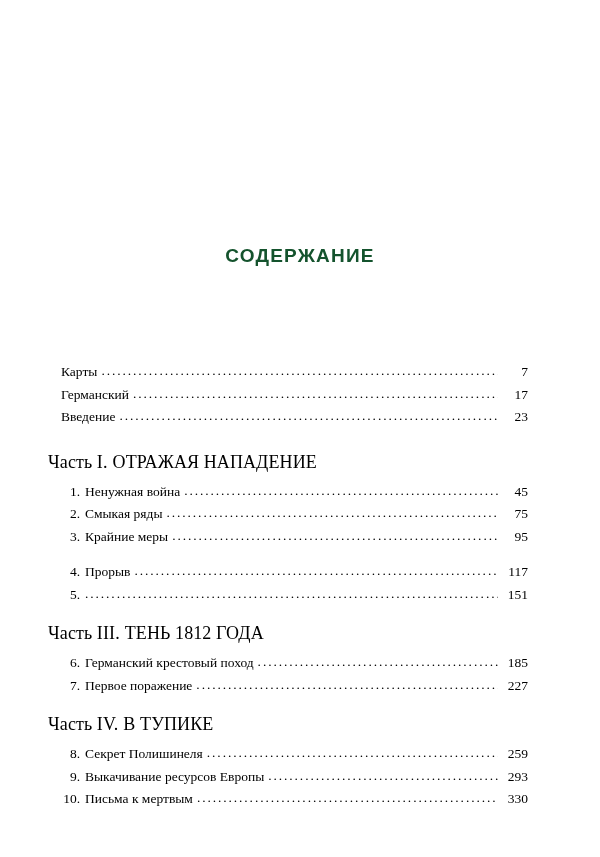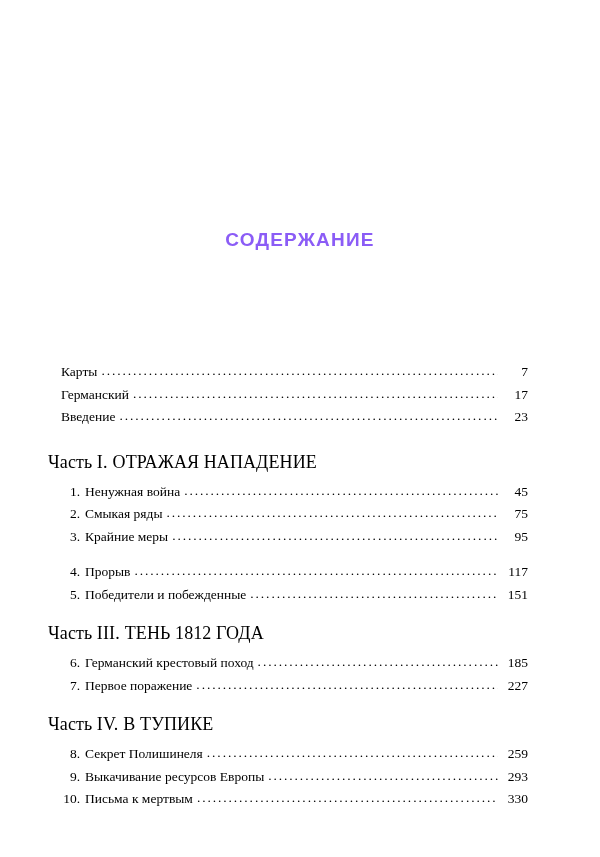--- a/index.html
+++ b/index.html
@@ -15,29 +15,29 @@
     overflow: hidden;
   }
   .page {
     position: relative;
     width: 600px;
     height: 857px;
     box-sizing: border-box;
   }
   .toc-title {
     position: absolute;
-    top: 229px;
+    top: 245px;
     left: 0;
     width: 600px;
     text-align: center;
     font-family: "Liberation Sans", sans-serif;
     font-weight: bold;
     font-size: 19px;
     letter-spacing: 1.2px;
-    color: #8b5cf6;
+    color: #14532d;
   }
   .toc-body {
     position: absolute;
     top: 365px;
     left: 48px;
     width: 480px;
   }
   .front-group {
     margin-bottom: 28px;
     padding-left: 13px;
@@ -172,21 +172,20 @@
     <div class="part">
       <div class="chapters">
         <div class="chapter">
           <span class="num">4.</span>
           <span class="label">Прорыв</span>
           <span class="dots">...................................................................................................................................................</span>
           <span class="page-num">117</span>
         </div>
         <div class="chapter">
           <span class="num">5.</span>
-          <span class="label">Победители и побежденные</span>
           <span class="dots">...................................................................................................................................................</span>
           <span class="page-num">151</span>
         </div>
       </div>
     </div>
 
     <div class="part">
       <div class="part-title">
         <span class="part-label">Часть III.</span><span>ТЕНЬ 1812 ГОДА</span>
       </div>

